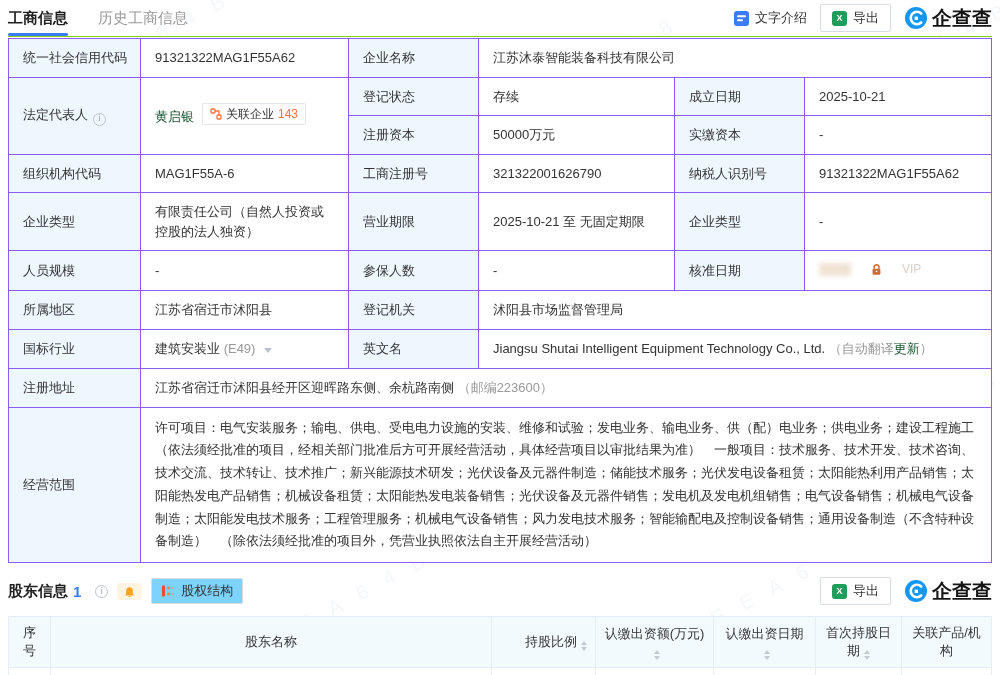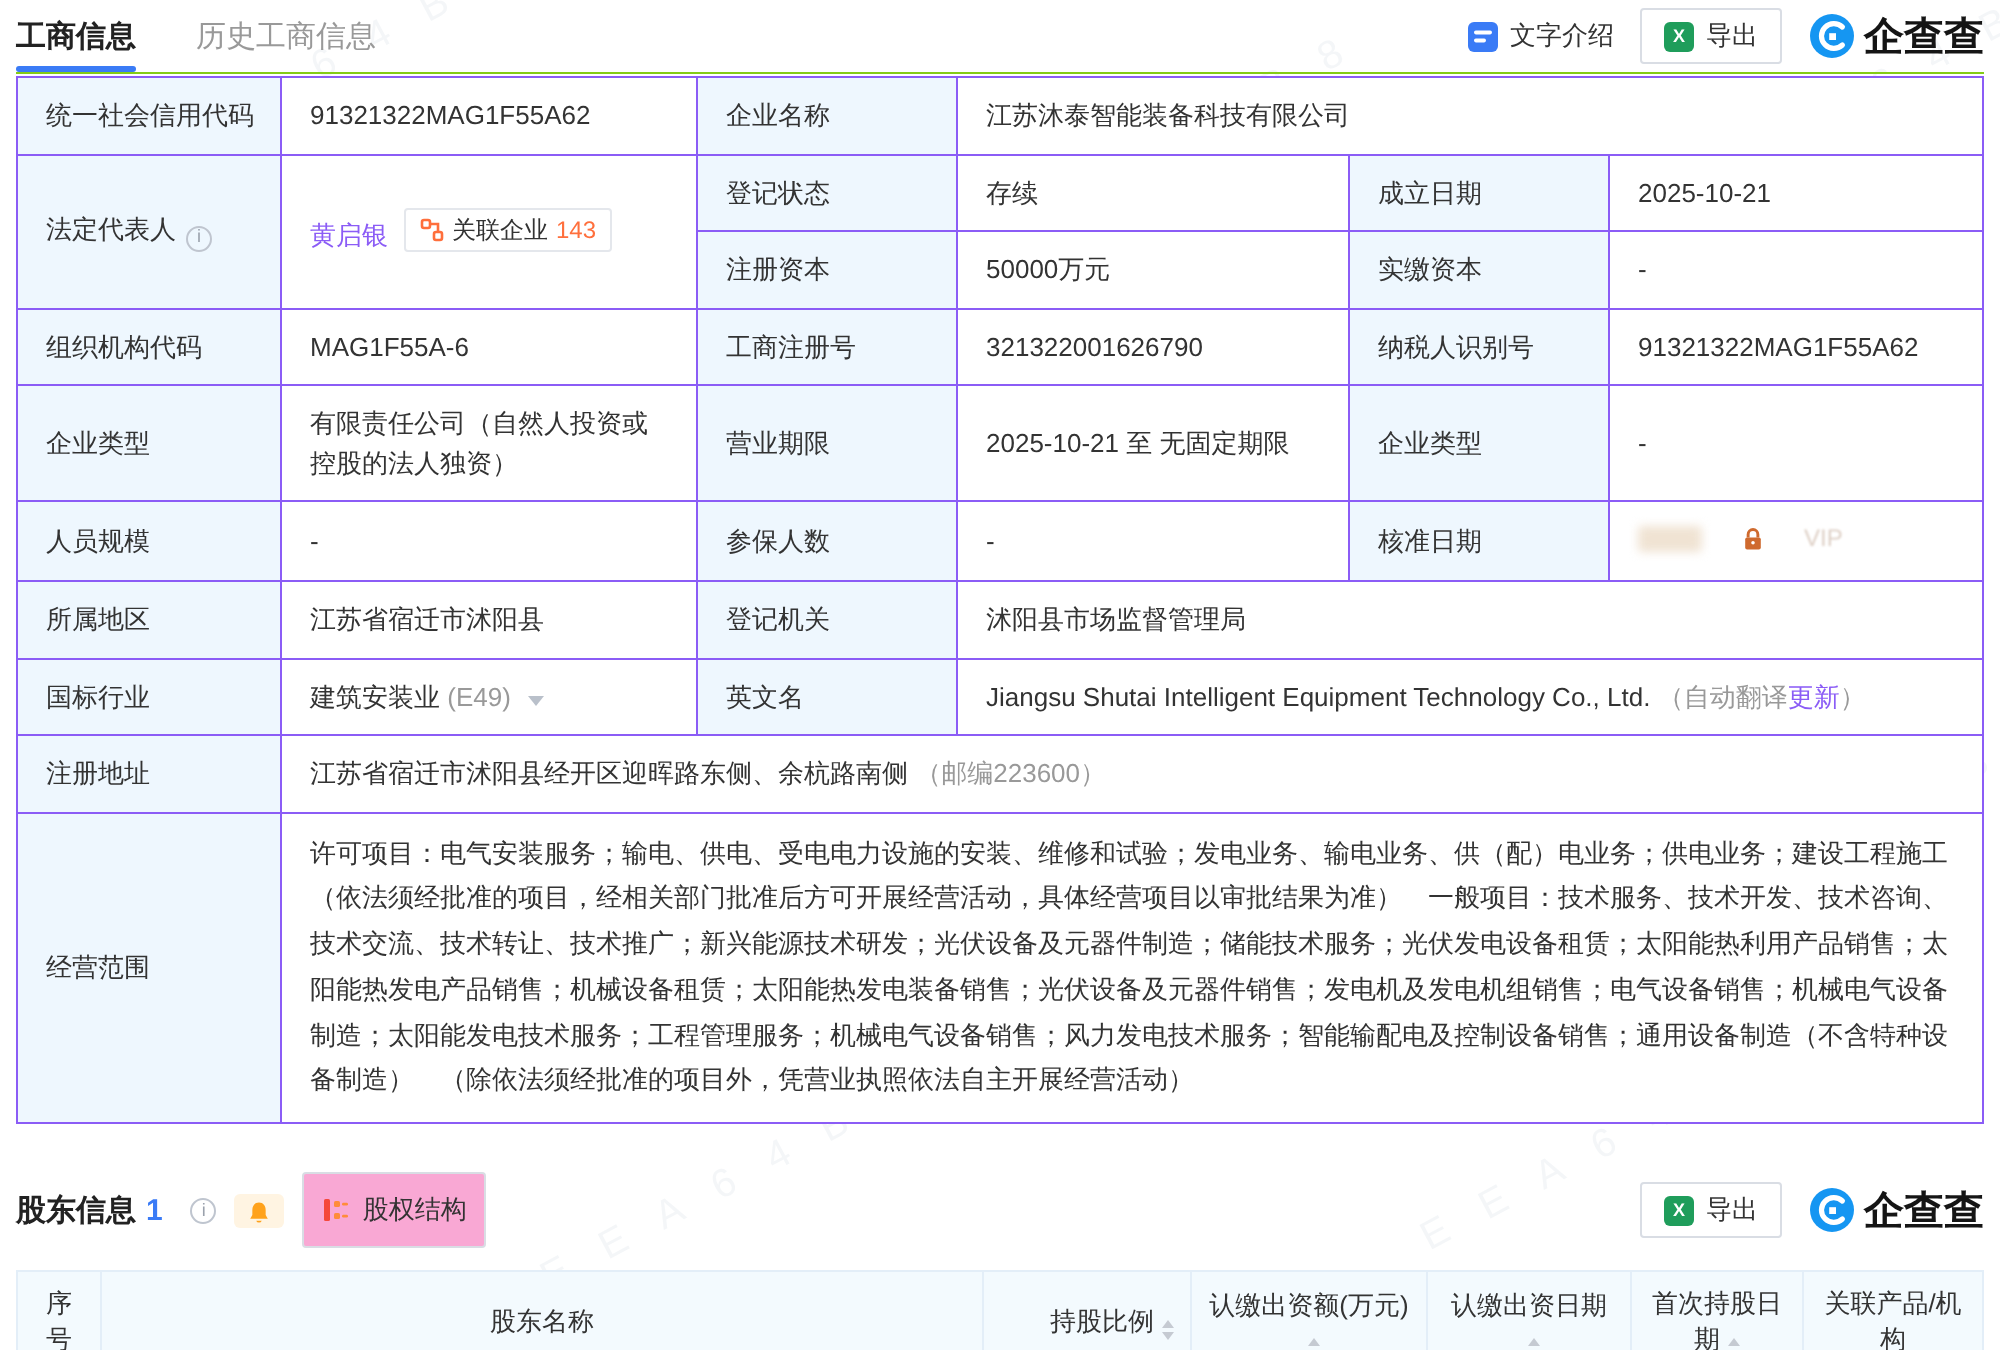--- a/index.html
+++ b/index.html
@@ -35,44 +35,44 @@
                 border:1px solid #d9dde4; border-radius:2px; background:#fff; color:#333; cursor:pointer; }
   .xls { width:15px; height:15px; border-radius:3px; background:#1f9d5b; color:#fff; font-size:9px;
          font-weight:bold; display:inline-flex; align-items:center; justify-content:center; }
   .brand { display:flex; align-items:center; gap:4px; font-size:20px; font-weight:bold; color:#151515; }
 
   
   table.info { width:100%; border-collapse:collapse; table-layout:fixed; margin-top:1px; }
   table.info td { border:1px solid #8b5cf6; padding:9px 12px 9px 14px; line-height:1.5;
                   vertical-align:middle; word-break:break-all; background:#fff; }
   table.info td.lbl { background:#eef7fe; color:#333; }
-  a.blue, .blue { color:#8b5cf6; text-decoration:none; cursor:pointer; }
+  a.blue, .blue { color:#14532d; text-decoration:none; cursor:pointer;font-family:Liberation Mono, monospace; }
   .gray { color:#999; }
   .badge { display:inline-flex; align-items:center; gap:4px; border:1px solid #e4e7ec;
            border-radius:2px; padding:1px 7px; margin-left:8px; font-size:12px; color:#333;
            background:#fff; cursor:pointer; vertical-align:1px; }
   .badge .num { color:#ff6f3c; }
   .info-i { display:inline-flex; width:13px; height:13px; border:1px solid #bfc5cf; border-radius:50%;
             color:#9aa1ac; font-size:9px; align-items:center; justify-content:center; margin-left:5px;
             vertical-align:-2px; font-style:normal; }
   .chev-dn { display:inline-block; width:0; height:0; border-left:4px solid transparent;
              border-right:4px solid transparent; border-top:5px solid #b9c0ca; margin-left:5px; }
   .vip-wrap { display:inline-flex; align-items:center; gap:19px; }
   .blur-bar { display:inline-block; width:32px; height:13px; background:#f0e3d3; border-radius:2px;
               filter:blur(2.5px); }
   .vip-txt { color:#ded0c6; font-size:12px; filter:blur(0.5px); }
 
   
-  .sec-head { margin-top:24px; display:flex; align-items:center; justify-content:space-between; }
+  .sec-head { margin-top:14px; display:flex; align-items:center; justify-content:space-between; }
   .sec-left { display:flex; align-items:center; gap:9px; }
   .sec-title { font-size:15px; font-weight:bold; color:#222; }
   .sec-count { color:#3a7bf6; font-weight:bold; font-size:15px; margin-left:-4px; }
   .bell-wrap { background:#fff4e2; border-radius:3px; padding:3px 6px 1px; cursor:pointer; }
-  .btn-equity { display:flex; align-items:center; gap:6px; height:38px; padding:0 9px;
-                border:1px solid #d9dde4; border-radius:2px; background:#f9a8d4; color:#333; cursor:pointer; }
+  .btn-equity { display:flex; align-items:center; gap:6px; height:26px; padding:0 9px;
+                border:1px solid #d9dde4; border-radius:2px; background:#7dd3fc; color:#333; cursor:pointer; }
 
   
   table.sh { width:100%; border-collapse:collapse; table-layout:fixed; margin-top:11px; }
   table.sh thead td { background:#f3fafe; border:1px solid #e3eef8; padding:7px 8px; color:#333; }
   table.sh tbody td { background:#fff; border:1px solid #e3eef8; padding:10px 8px; }
   .ta-c { text-align:center; } .ta-r { text-align:right; }
   .sort { display:inline-flex; flex-direction:column; gap:2px; margin-left:4px; vertical-align:1px; }
   .sort i { width:0; height:0; border-left:3.5px solid transparent; border-right:3.5px solid transparent; }
   .sort .up { border-bottom:4px solid #c5cad2; }
   .sort .dn { border-top:4px solid #c5cad2; }

